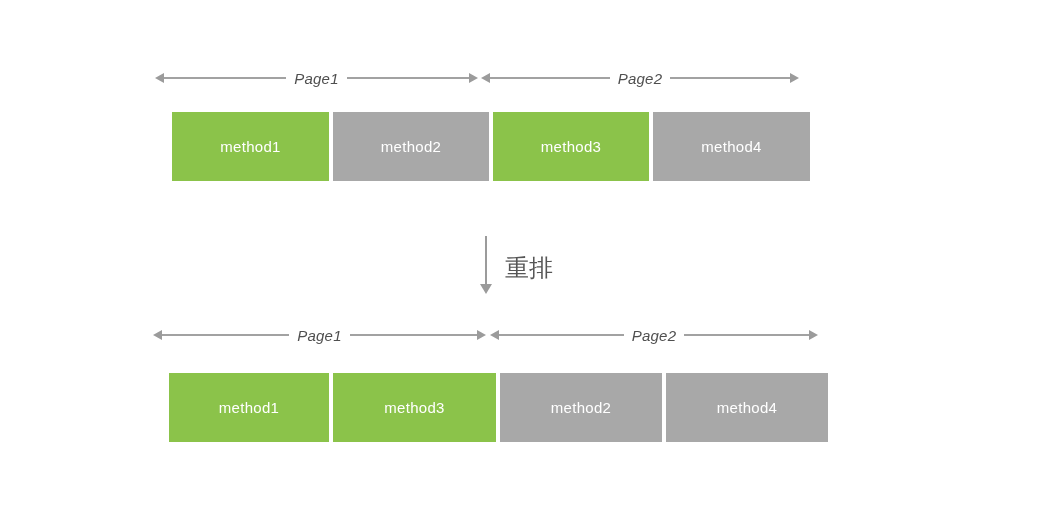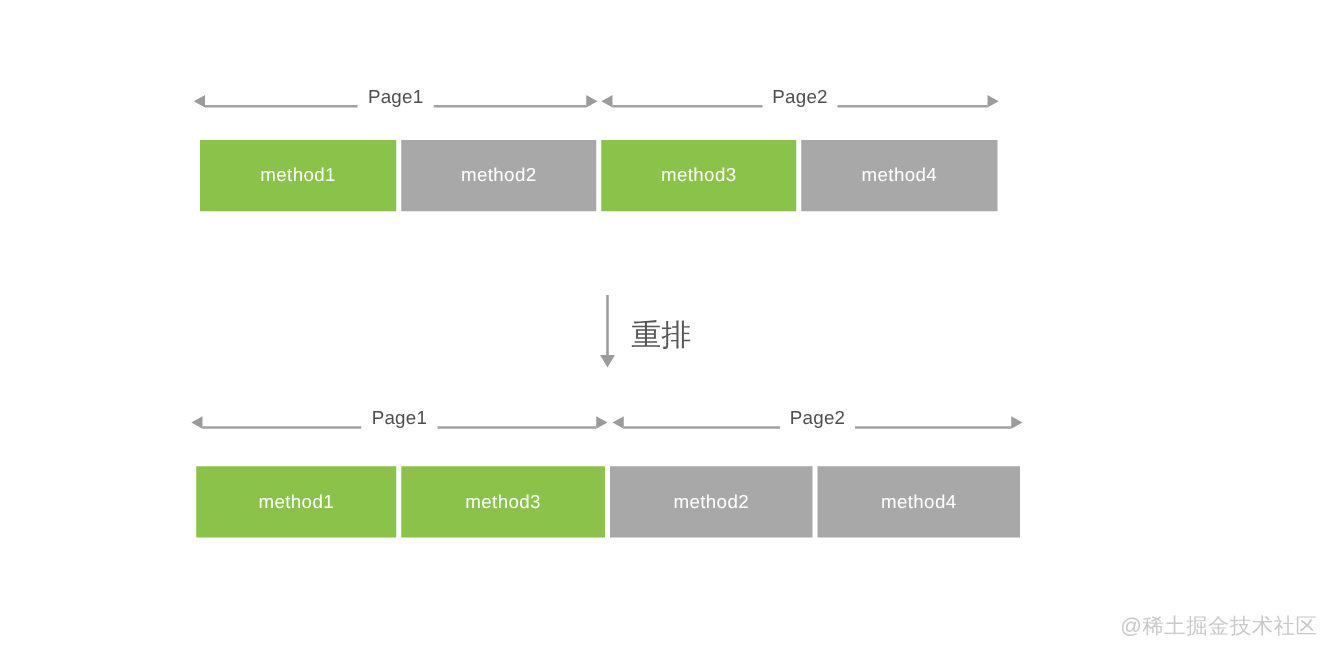--- a/index.html
+++ b/index.html
@@ -9,44 +9,46 @@
     width:1064px; height:524px;
     background:#ffffff;
     overflow:hidden;
     font-family:"Liberation Sans","DejaVu Sans",sans-serif;
   }
   
   .harrow {
     position:absolute;
     height:16px;
     display:flex;
-    align-items:flex-end;
+    align-items:center;
+    font-style:italic;
   }
   .ah { width:0; height:0; border-top:5px solid transparent; border-bottom:5px solid transparent; flex:0 0 auto; }
   .ah.left  { border-right:9px solid #9b9b9b; }
   .ah.right { border-left:9px solid #9b9b9b; }
   .aline { flex:1 1 auto; height:2px; background:#a2a2a2; }
   .alabel {
     flex:0 0 auto;
     padding:0 8px;
     font-size:15px;
     color:#4f4f4f;
     white-space:nowrap;
     letter-spacing:0.2px;
   }
   
   .block {
     position:absolute;
-    height:57px;
+    height:69px;
     display:flex;
     align-items:center;
     justify-content:center;
     color:#ffffff;
     font-size:15px;
     letter-spacing:0.3px;
+    margin-left:12px;
   }
   
   .caption {
     position:absolute;
     width:170px;
     text-align:center;
     font-size:20px;
     color:#565656;
   }
   
@@ -137,15 +139,14 @@
     <span>method3</span>
   </div>
   <div class="block" style="left: 488px; top: 373px; width: 162px; background-color: rgb(168, 168, 168);">
     <span>method2</span>
   </div>
   <div class="block" style="left: 654px; top: 373px; width: 162px; background-color: rgb(168, 168, 168);">
     <span>method4</span>
   </div>
 
 
-  <div class="watermark">@稀土掘金技术社区</div>
 
 </div>
 
 </body></html>

